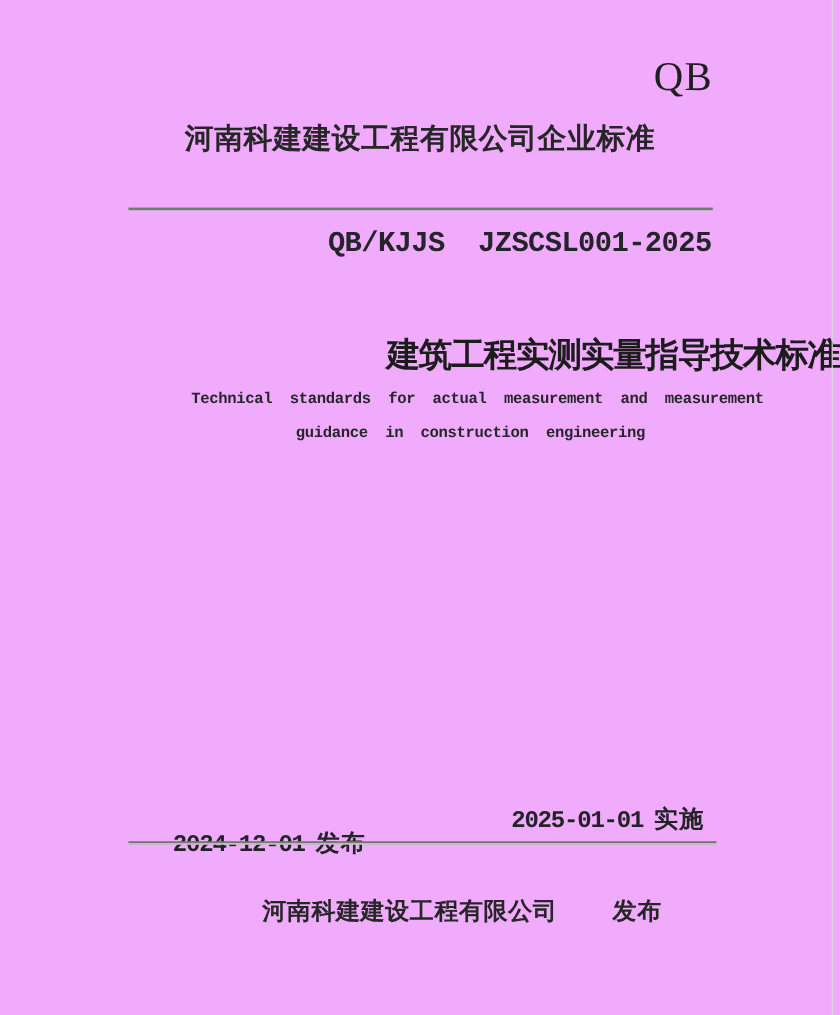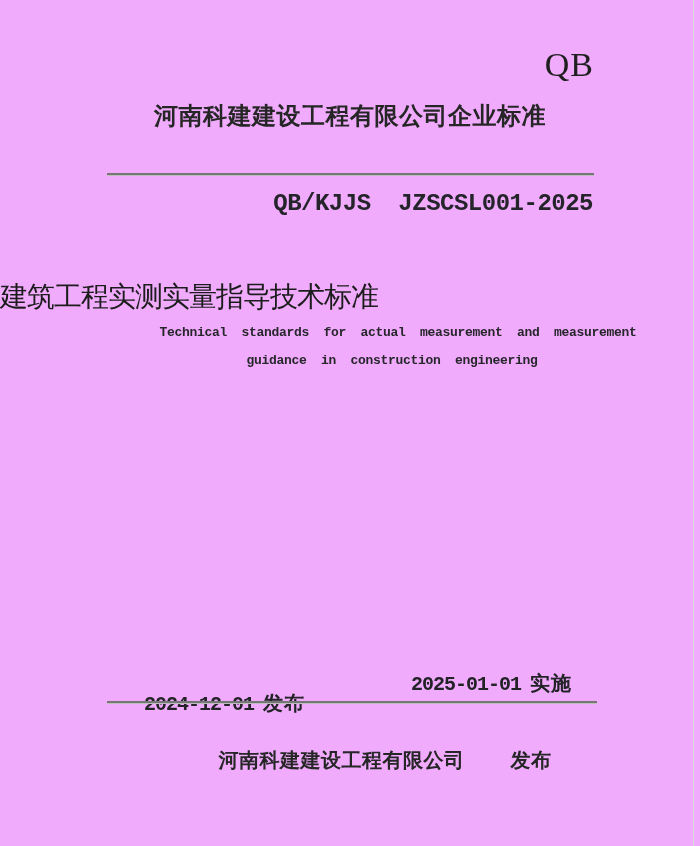--- a/index.html
+++ b/index.html
@@ -71,24 +71,24 @@
   }
   .rule-bottom {
     top: 701px;
     width: 490px;
   }
   .doc-title-zh {
     position: absolute;
     top: 280px;
     left: 0;
     width: 100%;
-    text-align: left;
+    text-align: right;
     font-size: 28px;
     line-height: 1.2;
-    font-weight: 400;
+    font-weight: 700;
     letter-spacing: -1px;
     color: #1c1c1c;
   }
   .doc-title-en {
     position: absolute;
     left: 0;
     width: 100%;
     text-align: center;
     font-size: 13px;
     line-height: 1.2;
@@ -111,21 +111,21 @@
   }
   .date-group .date-value {
     font-family: "Liberation Mono", "DejaVu Sans Mono", monospace;
     letter-spacing: -1px;
   }
   .date-group .date-label {
     margin-left: 9px;
     letter-spacing: 1px;
   }
   .date-issue { left: 144px; margin-top: 20px; }
-  .date-implement { left: 411px; }
+  .date-implement { left: 426px; }
   .publisher-row {
     position: absolute;
     top: 747px;
     left: 0;
     width: 100%;
     display: flex;
     justify-content: center;
     align-items: baseline;
     gap: 46px;
     font-size: 20px;

